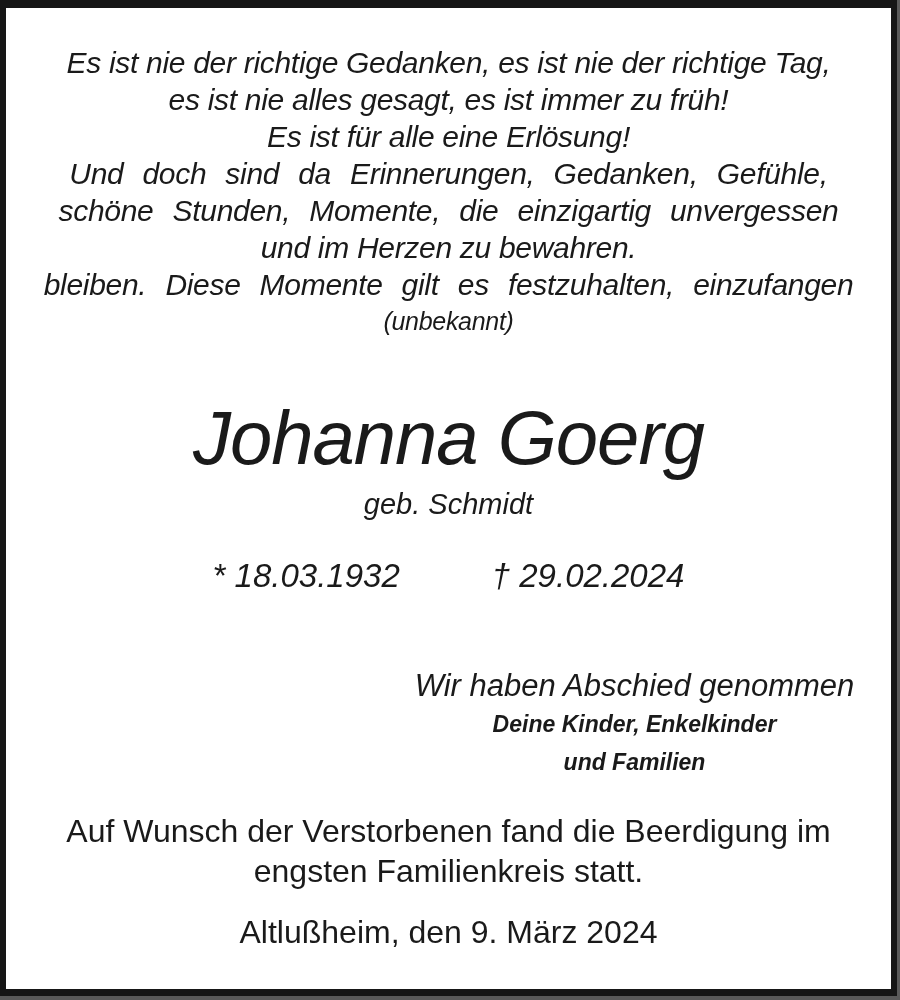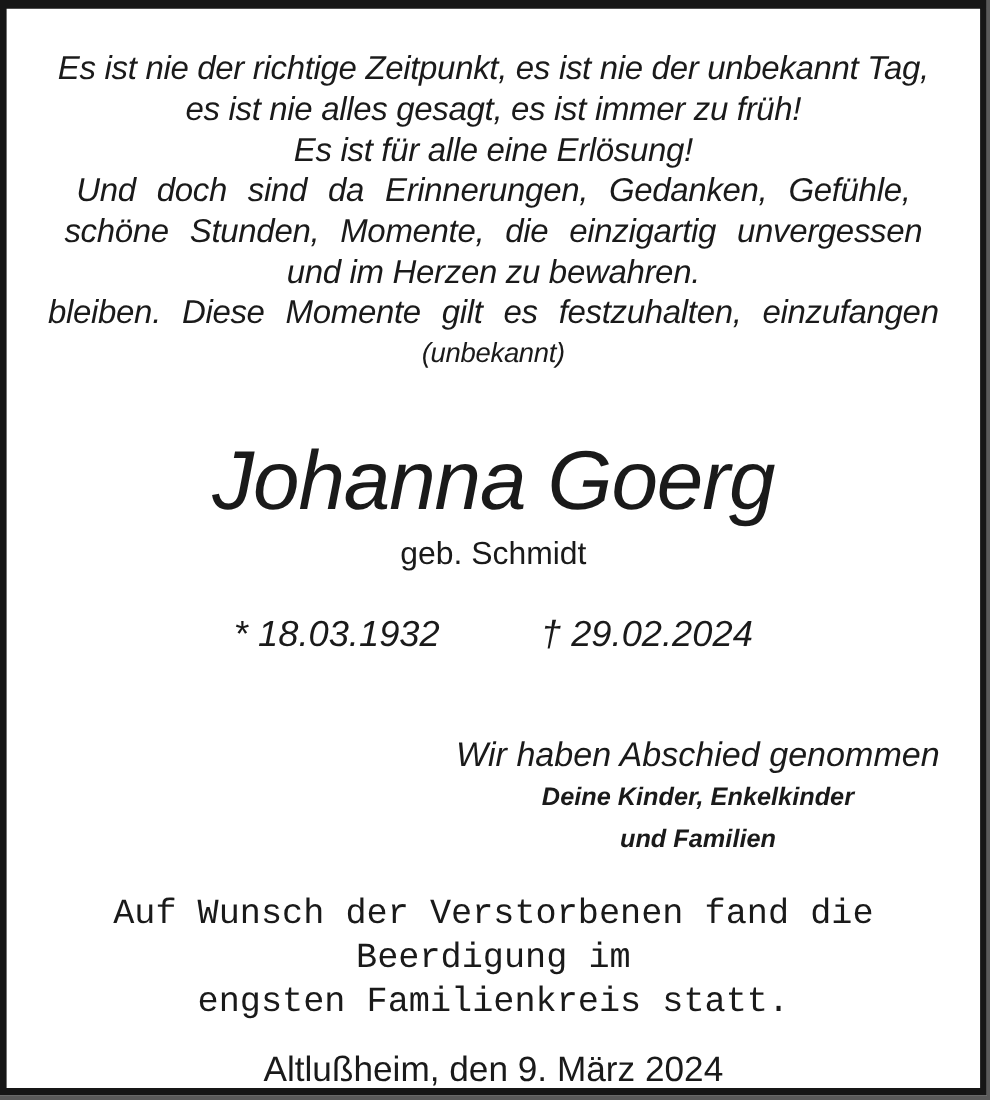--- a/index.html
+++ b/index.html
@@ -55,20 +55,21 @@
     text-align: center;
     font-style: italic;
     font-weight: 400;
     font-size: 76px;
     line-height: 82px;
     letter-spacing: -1px;
   }
   .maiden {
     margin-top: 8px;
     text-align: center;
+    font-style: italic;
     font-size: 29px;
     line-height: 34px;
   }
   
   .dates {
     margin-top: 36px;
     display: flex;
     justify-content: center;
     gap: 92px;
     font-style: italic;
@@ -92,36 +93,35 @@
     line-height: 38px;
     font-weight: 700;
     white-space: nowrap;
   }
   
   .burial {
     margin-top: 30px;
     text-align: center;
     font-size: 32px;
     line-height: 40px;
-    font-family: Liberation Mono, monospace;
   }
   .placedate {
     margin-top: 22px;
     text-align: center;
     font-size: 32px;
     line-height: 38px;
   }
 </style>
 </head>
 <body>
 
 <div class="card">
 
   <div class="quote">
-    <div class="quote-line">Es ist nie der richtige Zeitpunkt, es ist nie der unbekannt Tag,</div>
+    <div class="quote-line">Es ist nie der richtige Gedanken, es ist nie der richtige Tag,</div>
     <div class="quote-line">es ist nie alles gesagt, es ist immer zu früh!</div>
     <div class="quote-line">Es ist für alle eine Erlösung!</div>
     <div class="quote-line justified">Und doch sind da Erinnerungen, Gedanken, Gefühle,</div>
     <div class="quote-line justified">schöne Stunden, Momente, die einzigartig unvergessen</div>
     <div class="quote-line">und im Herzen zu bewahren.</div>
     <div class="quote-line justified">bleiben. Diese Momente gilt es festzuhalten, einzufangen</div>
     <div class="attribution">(unbekannt)</div>
   </div>
 
   <h1 class="name">Johanna Goerg</h1>

